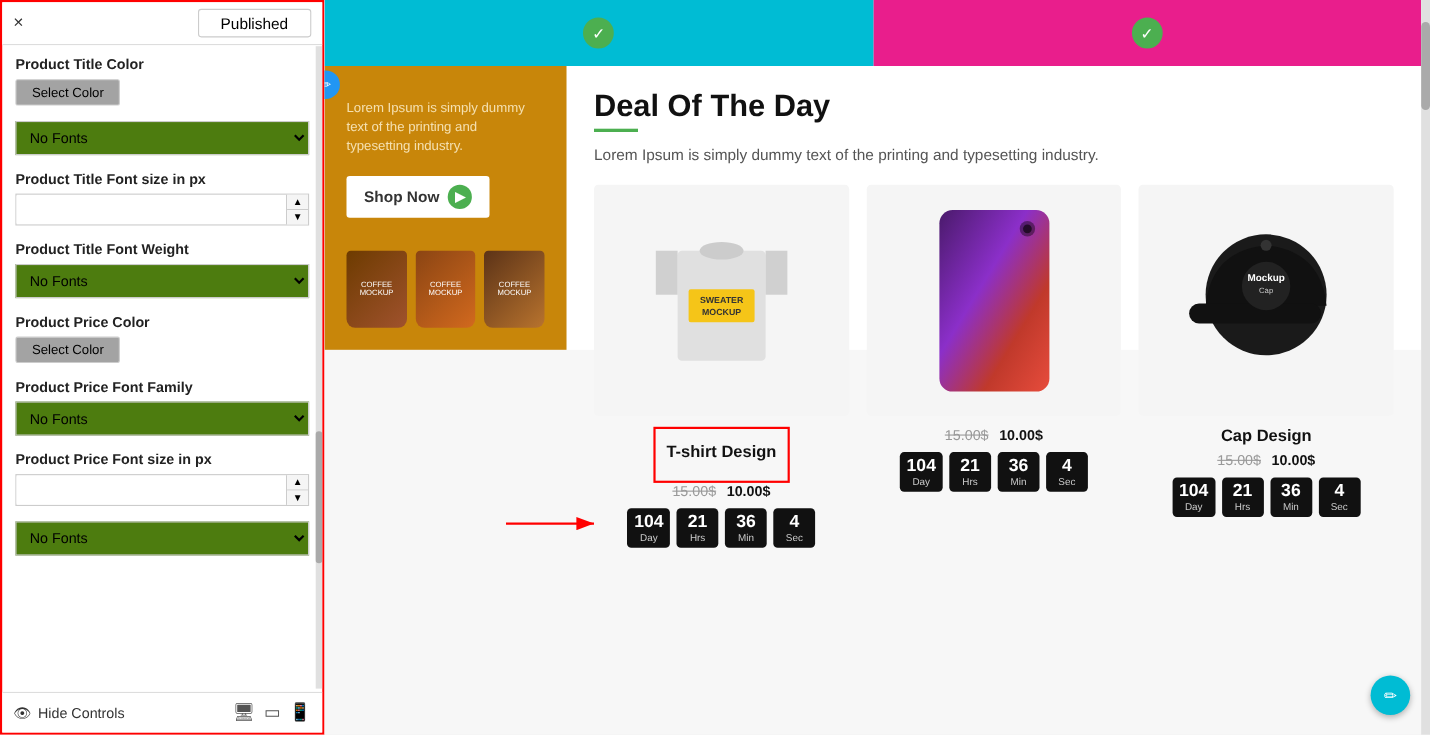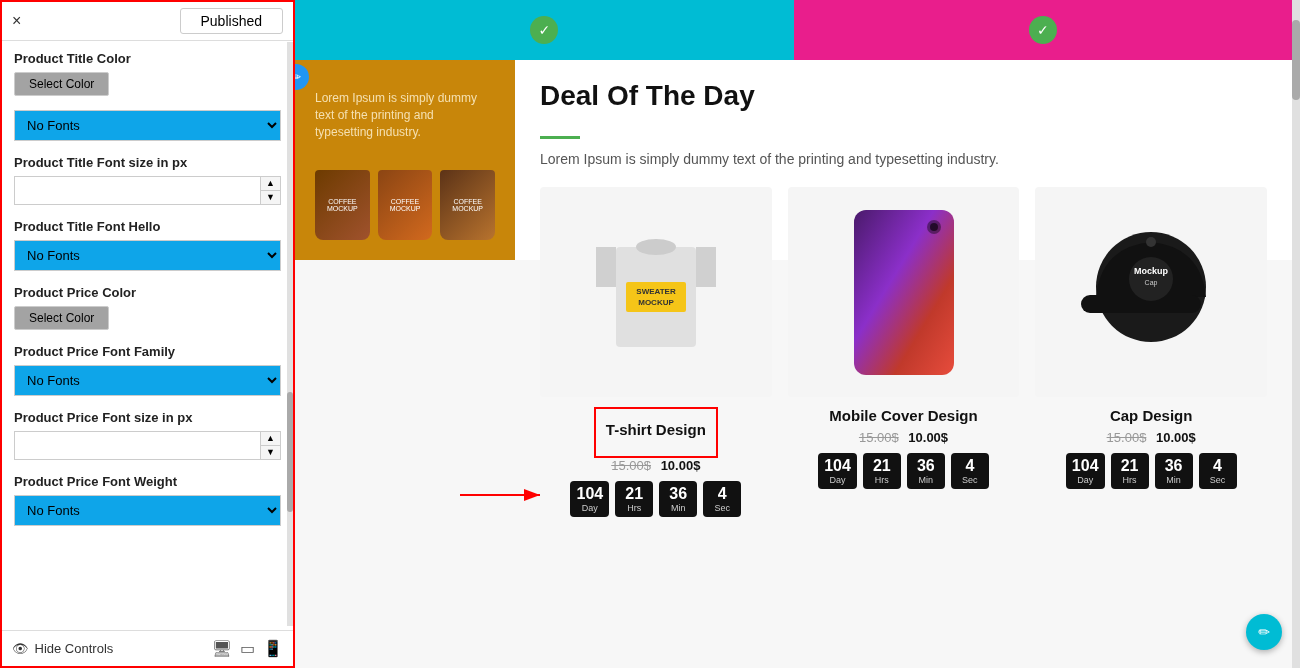--- a/index.html
+++ b/index.html
@@ -67,21 +67,21 @@
       font-size: 12px;
       cursor: pointer;
       border-radius: 2px;
     }
 
     .font-select {
       width: 100%;
       padding: 6px 8px;
       border: 1px solid #ccc;
       font-size: 13px;
-      background: #0ea5e9;
+      background: #4d7c0f;
       cursor: pointer;
       appearance: auto;
     }
 
     .font-size-input-wrap {
       display: flex;
       align-items: center;
       border: 1px solid #ccc;
       width: 100%;
     }
@@ -308,21 +308,21 @@
     #deal-section {
       flex: 1;
       padding: 20px 25px;
       background: #fff;
     }
 
     #deal-section h1 {
       font-size: 28px;
       font-weight: bold;
       color: #111;
-      margin-bottom: 24px;
+      margin-bottom: 5px;
     }
 
     .deal-underline {
       width: 40px;
       height: 3px;
       background: #4caf50;
       margin-bottom: 12px;
     }
 
     #deal-section .subtitle {
@@ -469,21 +469,21 @@
       <div class="font-size-input-wrap">
         <input type="text" class="font-size-input" value="" style="">
         <div class="spin-btns">
           <button class="spin-btn">▲</button>
           <button class="spin-btn">▼</button>
         </div>
       </div>
     </div>
 
     <div class="panel-section">
-      <div class="panel-section-label">Product Title Font Hello</div>
+      <div class="panel-section-label">Product Title Font Weight</div>
       <select class="font-select">
         <option>No Fonts</option>
         <option>Normal</option>
         <option>Bold</option>
         <option>Bolder</option>
       </select>
     </div>
 
     <div class="panel-section">
       <div class="panel-section-label">Product Price Color</div>
@@ -504,21 +504,20 @@
       <div class="font-size-input-wrap">
         <input type="text" class="font-size-input" value="" style="">
         <div class="spin-btns">
           <button class="spin-btn">▲</button>
           <button class="spin-btn">▼</button>
         </div>
       </div>
     </div>
 
     <div class="panel-section">
-      <div class="panel-section-label">Product Price Font Weight</div>
       <select class="font-select">
         <option>No Fonts</option>
         <option>Normal</option>
         <option>Bold</option>
       </select>
     </div>
 
   </div>
 
   <div id="panel-scrollbar">
@@ -547,20 +546,24 @@
     <div class="banner-pink">
       <div class="banner-check">✓</div>
     </div>
   </div>
 
   <div id="content-area" style="position:relative;">
 
     <div id="promo-card">
       <div id="edit-overlay">✏</div>
       <p>Lorem Ipsum is simply dummy text of the printing and typesetting industry.</p>
+      <button id="shop-now-btn">
+        <span>Shop Now</span>
+        <div class="shop-now-arrow">▶</div>
+      </button>
 
       
       <div id="promo-card-bottom">
         <div class="coffee-cup" style="background:linear-gradient(135deg,#6d3b00,#a0522d);">
           <span style="font-size:7px;color:#fff;text-align:center;padding:2px;">COFFEE MOCKUP</span>
         </div>
         <div class="coffee-cup" style="background:linear-gradient(135deg,#8B4513,#D2691E);">
           <span style="font-size:7px;color:#fff;text-align:center;padding:2px;">COFFEE MOCKUP</span>
         </div>
         <div class="coffee-cup" style="background:linear-gradient(135deg,#5c3317,#b8732e);">
@@ -629,21 +632,20 @@
                   <stop offset="40%" style="stop-color:#8b2fc9"></stop>
                   <stop offset="70%" style="stop-color:#c0392b"></stop>
                   <stop offset="100%" style="stop-color:#e74c3c"></stop>
                 </linearGradient>
               </defs>
               <rect x="5" y="5" width="100" height="165" rx="12" fill="url(#phoneGrad)"></rect>
               <circle cx="85" cy="22" r="7" fill="rgba(0,0,0,0.4)"></circle>
               <circle cx="85" cy="22" r="4" fill="rgba(0,0,0,0.6)"></circle>
             </svg>
           </div>
-          <div class="product-title">Mobile Cover Design</div>
           <div class="price-row">
             <span class="price-old">15.00$</span>
             <span class="price-new">10.00$</span>
           </div>
           <div class="timer-row">
             <div class="timer-unit">
               <span class="timer-number">104</span>
               <span class="timer-label">Day</span>
             </div>
             <div class="timer-unit">

